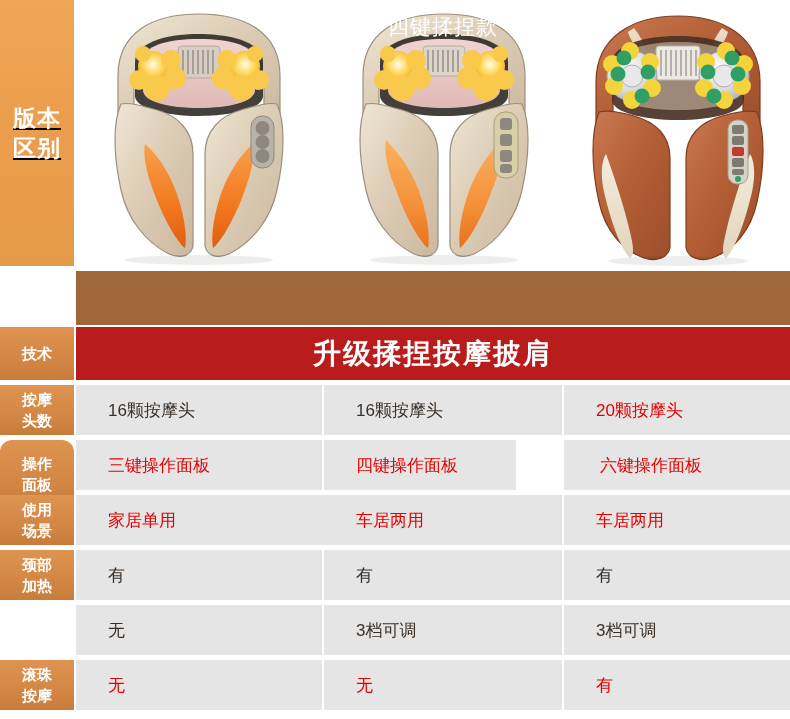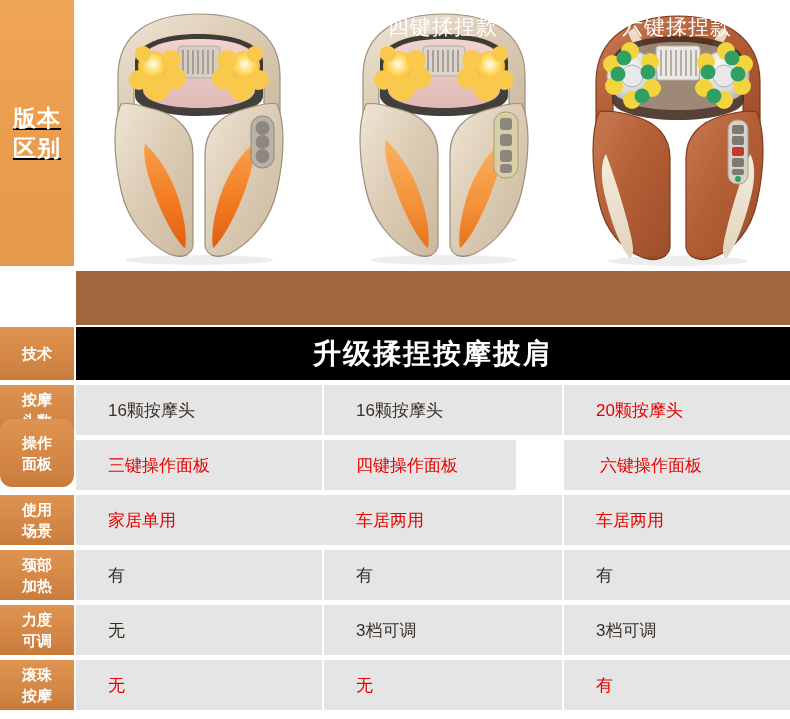--- a/index.html
+++ b/index.html
@@ -101,21 +101,21 @@
     background: #ffffff;
   }
 
   
   .tech-band {
     position: absolute;
     left: 76px;
     top: 327px;
     width: 714px;
     height: 53px;
-    background: #000000;
+    background: #b91c1c;
     display: flex;
     align-items: center;
     justify-content: center;
   }
   .tech-text {
     color: #ffffff;
     font-size: 28px;
     font-weight: bold;
     letter-spacing: 2px;
   }
@@ -407,48 +407,46 @@
         </g>
         <ellipse cx="106" cy="257" rx="70" ry="5" fill="#000" opacity="0.07"></ellipse>
       </svg>
     </div>
   </div>
 
   <div class="name-band"></div>
   <div class="name-div" style="left:322px;"></div>
   <div class="name-cell" style="left:324px; width:238px;">四键揉捏款</div>
   <div class="name-div" style="left:562px;"></div>
-  <div class="name-cell" style="left:564px; width:226px;">六键揉捏款</div>
 
   <div class="row-label" style="top:327px; height:53px;">技术</div>
   <div class="tech-band">
     <span class="tech-text">升级揉捏按摩披肩</span>
   </div>
 
   <div class="row-label" style="top:385px; height:50px;">按摩<br>头数</div>
   <div class="data-cell" style="left:76px; top:385px; width:246px; height:50px;">16颗按摩头</div>
   <div class="data-cell" style="left:324px; top:385px; width:238px; height:50px;">16颗按摩头</div>
   <div class="data-cell red" style="left:564px; top:385px; width:226px; height:50px;text-align:right;">20颗按摩头</div>
 
-  <div class="row-label" style="top:419px; height:68px;border-radius:12px;">操作<br>面板</div>
+  <div class="row-label" style="top:440px; height:68px;border-radius:12px;">操作<br>面板</div>
   <div class="data-cell red" style="left:76px; top:440px; width:246px; height:50px;">三键操作面板</div>
   <div class="data-cell red" style="left:324px; top:440px; width:192px; height:50px;">四键操作面板</div>
   <div class="data-cell red" style="left:564px; top:440px; width:226px; height:50px;padding-left:36px;">六键操作面板</div>
 
   <div class="row-label" style="top:495px; height:50px;">使用<br>场景</div>
   <div class="data-cell red" style="left:76px; top:495px; width:278px; height:50px;">家居单用</div>
   <div class="data-cell red" style="left:324px; top:495px; width:238px; height:50px;">车居两用</div>
   <div class="data-cell red" style="left:564px; top:495px; width:226px; height:50px;">车居两用</div>
 
   <div class="row-label" style="top:550px; height:50px;">颈部<br>加热</div>
   <div class="data-cell" style="left:76px; top:550px; width:246px; height:50px;">有</div>
   <div class="data-cell" style="left:324px; top:550px; width:238px; height:50px;">有</div>
   <div class="data-cell" style="left:564px; top:550px; width:226px; height:50px;">有</div>
 
-  <div class="row-label" style="top:605px; height:50px;">力度<br>可调</div>
   <div class="data-cell" style="left:76px; top:605px; width:246px; height:50px;">无</div>
   <div class="data-cell" style="left:324px; top:605px; width:238px; height:50px;">3档可调</div>
   <div class="data-cell" style="left:564px; top:605px; width:226px; height:50px;">3档可调</div>
 
   <div class="row-label" style="top:660px; height:50px;">滚珠<br>按摩</div>
   <div class="data-cell red" style="left:76px; top:660px; width:246px; height:50px;">无</div>
   <div class="data-cell red" style="left:324px; top:660px; width:238px; height:50px;">无</div>
   <div class="data-cell red" style="left:564px; top:660px; width:226px; height:50px;">有</div>
 
 </div>

